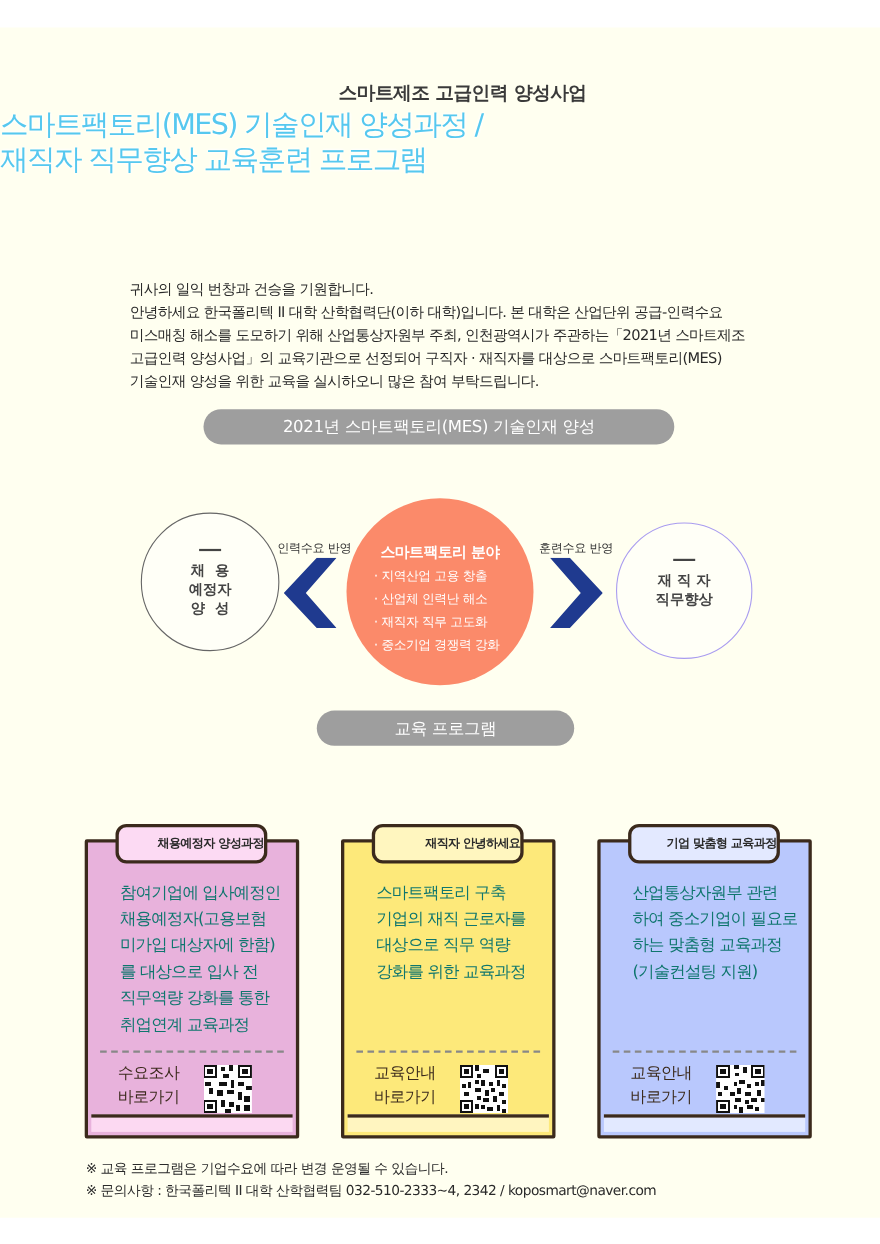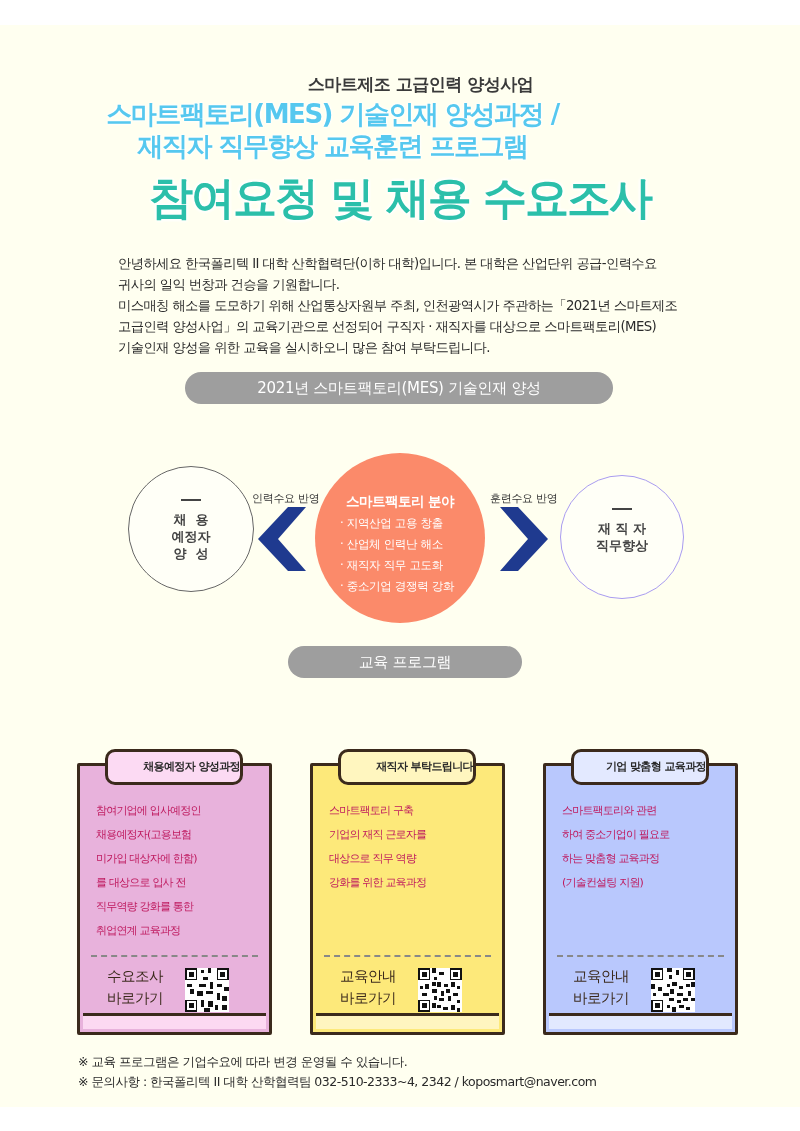--- a/index.html
+++ b/index.html
@@ -1,21 +1,21 @@
 <!DOCTYPE html>
 <html><head>
 <meta charset="utf-8">
 <style>
   * { box-sizing: border-box; margin: 0; padding: 0; }
   html, body { width: 800px; height: 1131px; background: #ffffff; overflow: hidden; }
   body { font-family: "DejaVu Sans", "Liberation Sans", sans-serif; color: #333; position: relative; }
   .poster { position: absolute; left: 0; top: 25px; width: 800px; height: 1082px; background: #fffff0; }
 
   .t-sub { position: absolute; left: 0; width: 800px; top: 48px; text-align: center; font-size: 17px; font-weight: bold; color: #3a3a3a; letter-spacing: -0.5px; padding-left: 41px; }
-  .t-blue { position: absolute; left: 0; width: 665px; text-align: center; font-size: 26px; font-weight: bold; color: #56c8ef; letter-spacing: -1.5px; line-height: 30px;
+  .t-blue { position: absolute; left: 0; width: 665px; font-size: 26px; font-weight: normal; color: #56c8ef; letter-spacing: -1.5px; line-height: 30px;
     text-shadow: 0 0 3px #fff, 0 0 3px #fff, 0 0 3px #fff; }
   .t-blue.l1 { top: 74px; }
   .t-blue.l2 { top: 106px; }
   .t-green { position: absolute; left: 0; width: 800px; top: 143px; text-align: center; font-size: 44px; font-weight: bold; color: #2bbfaa; letter-spacing: -2px; line-height: 60px;
     text-shadow: 0 0 4px #fff, 0 0 4px #fff, 0 0 4px #fff, 0 0 4px #fff; }
 
   .intro { position: absolute; left: 118px; top: 228px; width: 580px; font-size: 13.3px; line-height: 21px; color: #2a2a2a; letter-spacing: -0.6px; white-space: nowrap; }
 
   .pill { position: absolute; height: 32px; border-radius: 16px; background: #9e9e9e; color: #fff; text-align: center; font-size: 15px; line-height: 32px; letter-spacing: -0.3px; }
   .pill.p1 { left: 185px; top: 347px; width: 428px; }
@@ -38,21 +38,21 @@
   .chev-right { left: 500px; top: 482px; }
 
   .circle-center { position: absolute; left: 315px; top: 428px; width: 170px; height: 170px; border-radius: 50%; background: #fb8a6a; color: #fff; }
   .cc-title { position: absolute; top: 40px; left: 0; width: 170px; text-align: center; font-size: 13.5px; font-weight: bold; letter-spacing: -0.5px; }
   .cc-list { position: absolute; top: 60px; left: 25px; font-size: 11.5px; line-height: 21px; letter-spacing: -0.3px; white-space: nowrap; }
 
   .card { position: absolute; top: 724px; width: 195px; height: 286px; }
   .card .frame { position: absolute; left: 0; top: 14px; width: 195px; height: 272px; border: 3px solid #3b2a1c; border-radius: 2px; }
   .card .inner-bottom { position: absolute; left: 3px; right: 3px; bottom: 3px; height: 16px; border-top: 3px solid #3b2a1c; }
   .card .tab { position: absolute; left: 28px; top: 0; width: 138px; height: 36px; border: 3px solid #3b2a1c; border-radius: 10px; text-align: right; font-size: 11px; font-weight: bold; line-height: 30px; color: #2a2a2a; letter-spacing: -0.6px; }
-  .card .body { position: absolute; left: 19px; top: 50px; width: 170px; font-size: 11px; line-height: 24px; color: #be185d; letter-spacing: -0.8px; white-space: nowrap; }
+  .card .body { position: absolute; left: 32px; top: 50px; width: 170px; font-size: 15px; line-height: 24px; color: #0f766e; letter-spacing: -0.8px; white-space: nowrap; }
   .card .sep { position: absolute; left: 14px; right: 14px; top: 206px; border-top: 2px dashed #888; }
   .card .go { position: absolute; left: 30px; top: 216px; width: 70px; font-size: 14.5px; line-height: 22px; color: #3b2a1c; letter-spacing: -0.5px; }
   .card .qr { position: absolute; left: 108px; top: 219px; width: 44px; height: 44px; }
 
   .card.c1 { left: 77px; }
   .card.c1 .frame { background: #e8b2dc; }
   .card.c1 .inner-bottom { background: #fcd9f2; }
   .card.c1 .tab { background: #fcdaf3; }
   .card.c2 { left: 310px; }
   .card.c2 .frame { background: #fde97a; }
@@ -68,25 +68,24 @@
   .foot.f2 { top: 1049px; }
 </style>
 </head>
 <body>
 
 <div class="poster">
 
   <div class="t-sub">스마트제조 고급인력 양성사업</div>
   <div class="t-blue l1">스마트팩토리(MES) 기술인재 양성과정 /</div>
   <div class="t-blue l2">재직자 직무향상 교육훈련 프로그램</div>
-  <div class="t-green">참여요청 및 채용 수요조사</div>
 
   <div class="intro">
+    <div>귀사의 일익 번창과 건승을 기원합니다.</div>
     <div>안녕하세요 한국폴리텍 II 대학 산학협력단(이하 대학)입니다. 본 대학은 산업단위 공급-인력수요</div>
-    <div>귀사의 일익 번창과 건승을 기원합니다.</div>
     <div>미스매칭 해소를 도모하기 위해 산업통상자원부 주최, 인천광역시가 주관하는「2021년 스마트제조</div>
     <div>고급인력 양성사업」의 교육기관으로 선정되어 구직자 · 재직자를 대상으로 스마트팩토리(MES)</div>
     <div>기술인재 양성을 위한 교육을 실시하오니 많은 참여 부탁드립니다.</div>
   </div>
 
   <div class="pill p1">2021년 스마트팩토리(MES) 기술인재 양성</div>
 
   <div class="circle-side circle-left">
     <div class="dash"></div>
     <div class="lines">
@@ -175,21 +174,21 @@
           <rect x="21" y="21" width="3" height="3"></rect>
           <rect x="11" y="23" width="3" height="2"></rect>
       </g>
     </svg>
   </div>
 
   <div class="card c2">
     <div class="frame">
       <div class="inner-bottom"></div>
     </div>
-    <div class="tab">재직자 부탁드립니다</div>
+    <div class="tab">재직자 안녕하세요</div>
     <div class="body">
       <div>스마트팩토리 구축</div>
       <div>기업의 재직 근로자를</div>
       <div>대상으로 직무 역량</div>
       <div>강화를 위한 교육과정</div>
     </div>
     <div class="sep"></div>
     <div class="go">
       <div>교육안내</div>
       <div>바로가기</div>
@@ -233,21 +232,21 @@
       </g>
     </svg>
   </div>
 
   <div class="card c3">
     <div class="frame">
       <div class="inner-bottom"></div>
     </div>
     <div class="tab">기업 맞춤형 교육과정</div>
     <div class="body">
-      <div>스마트팩토리와 관련</div>
+      <div>산업통상자원부 관련</div>
       <div>하여 중소기업이 필요로</div>
       <div>하는 맞춤형 교육과정</div>
       <div>(기술컨설팅 지원)</div>
     </div>
     <div class="sep"></div>
     <div class="go">
       <div>교육안내</div>
       <div>바로가기</div>
     </div>
     <svg class="qr" viewBox="0 0 25 25" shape-rendering="crispEdges">

